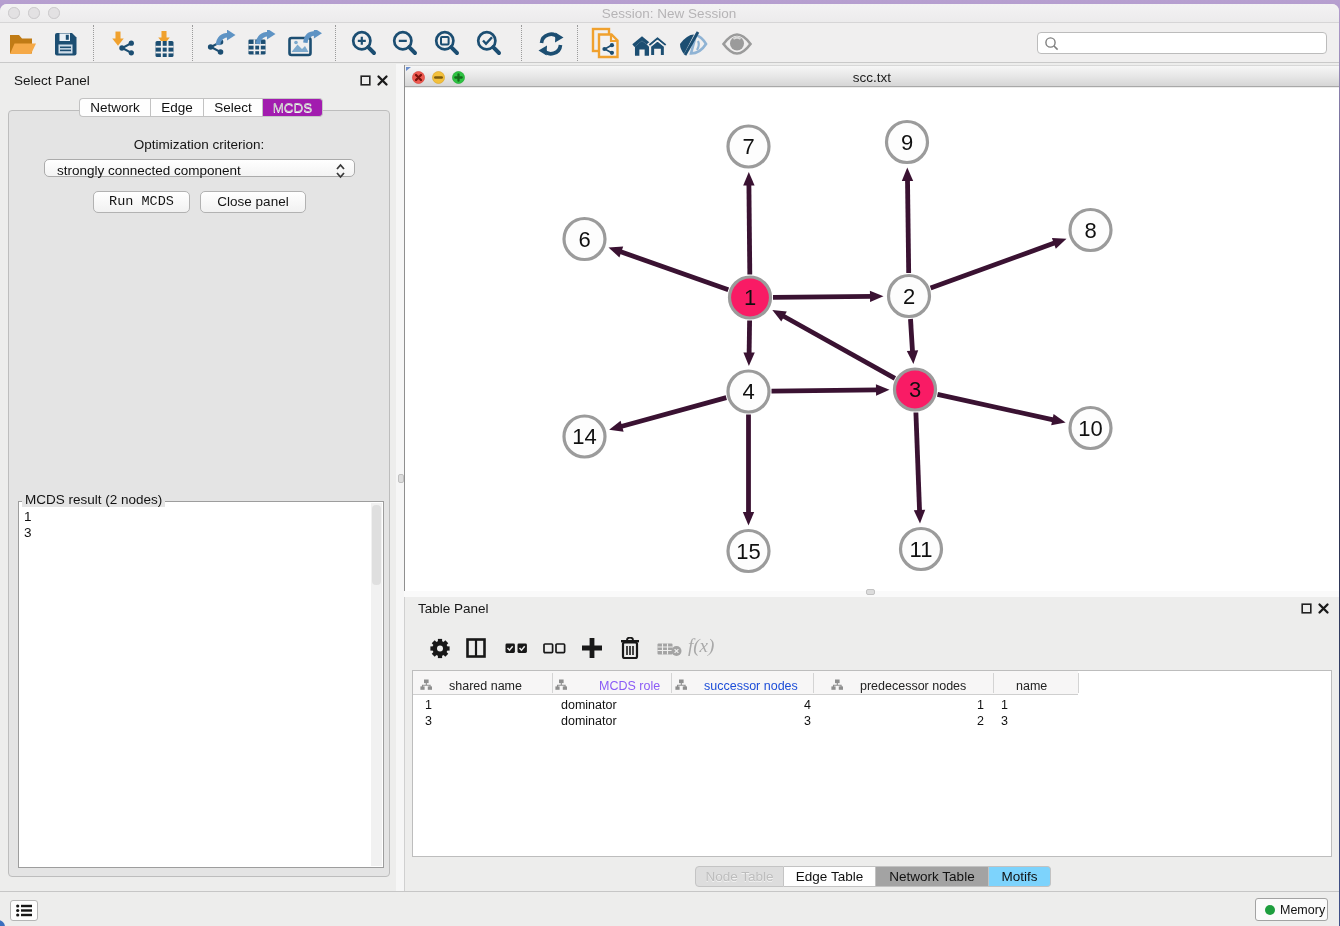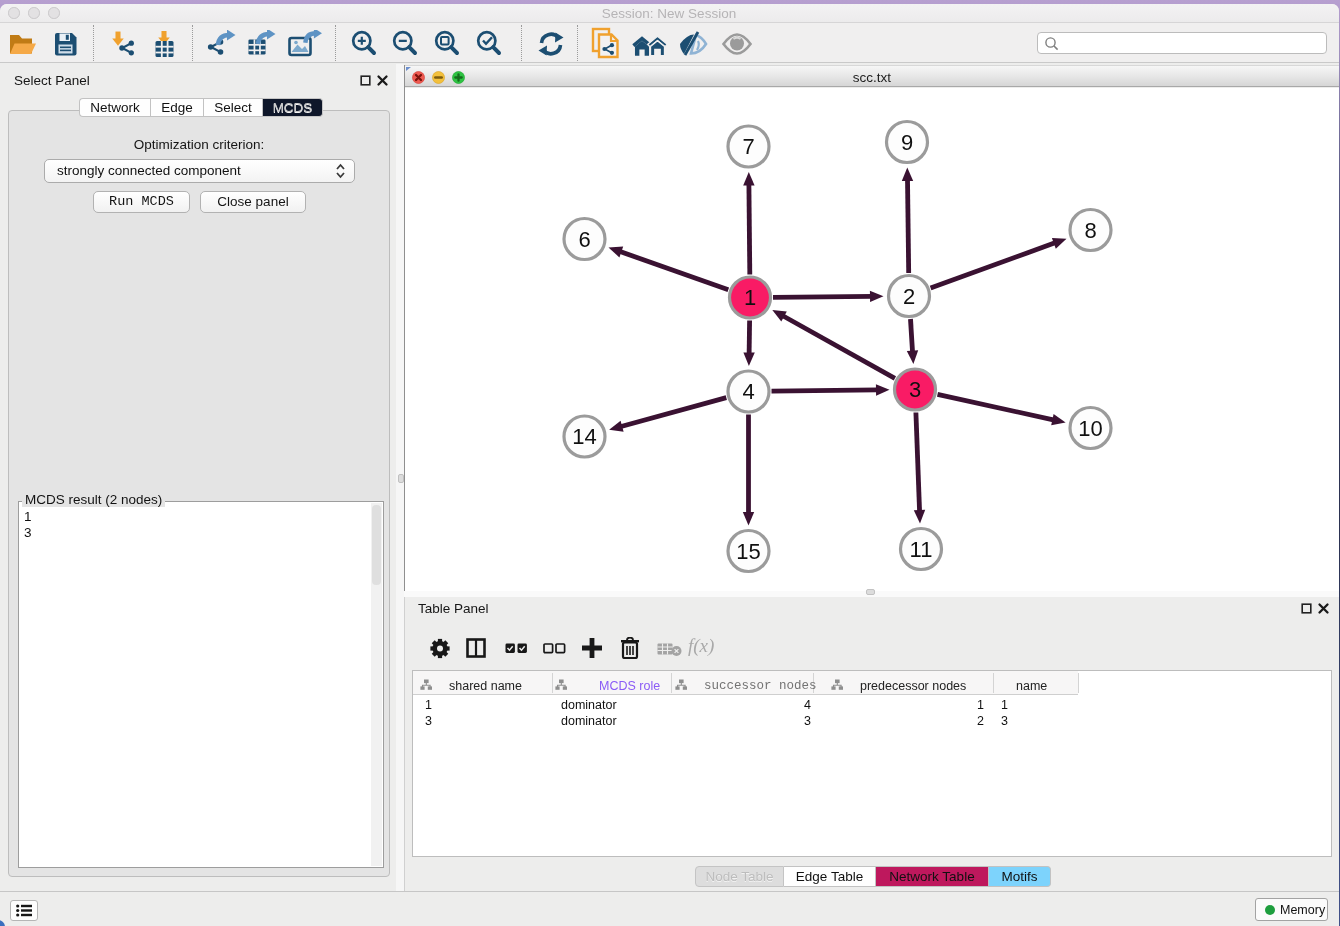--- a/index.html
+++ b/index.html
@@ -193,26 +193,26 @@
   <svg class="abs" style="left:376px;top:10px" width="13" height="13" viewBox="0 0 13 13">
         <path d="M2.5 2.5 L10.5 10.5 M10.5 2.5 L2.5 10.5" stroke="#1a1a1a" stroke-width="2.3" stroke-linecap="round"></path>
       </svg>
 
   <div class="abs" style="left:8px;top:46px;width:382px;height:767px;background:#e4e4e4;border:1px solid #bdbdbd;border-radius:4px;"></div>
 
   <div class="abs" style="left:79px;top:34px;height:19px;display:flex;font-size:13.5px;">
     <div style="width:71px;background:#fefefe;border:1px solid #c2c2c2;border-right:none;border-radius:4px 0 0 4px;text-align:center;line-height:17px;color:#111;">Network</div>
     <div style="width:53px;background:#fefefe;border:1px solid #c2c2c2;border-right:none;text-align:center;line-height:17px;color:#111;">Edge</div>
     <div style="width:60px;background:#fefefe;border:1px solid #c2c2c2;text-align:center;line-height:17px;color:#111;">Select</div>
-    <div style="width:60px;background:#0f172a;border:1px solid #c6c6c6;border-left:none;border-radius:0 4px 4px 0;text-align:center;line-height:17px;color:#c9c9c9;text-shadow:0 1px 0 #f5f5f5;">MCDS</div>
+    <div style="width:60px;background:#a21caf;border:1px solid #c6c6c6;border-left:none;border-radius:0 4px 4px 0;text-align:center;line-height:17px;color:#c9c9c9;text-shadow:0 1px 0 #f5f5f5;">MCDS</div>
   </div>
 
   <div class="abs" style="left:9px;top:73px;width:380px;text-align:center;font-size:13.5px;color:#151515;">Optimization criterion:</div>
 
-  <div class="abs" style="left:44px;top:95px;width:311px;height:24px;background:linear-gradient(180deg,#ffffff,#f3f3f3);border:1px solid #ababab;border-radius:5px;">
+  <div class="abs" style="left:44px;top:95px;width:311px;height:18px;background:linear-gradient(180deg,#ffffff,#f3f3f3);border:1px solid #ababab;border-radius:5px;">
     <div class="abs" style="left:12px;top:3px;font-size:13.5px;color:#111;">strongly connected component</div>
     <svg class="abs" style="right:8px;top:3px" width="11" height="16" viewBox="0 0 11 16">
           <path d="M2 6 L5.5 2 L9 6" fill="none" stroke="#3a3a3a" stroke-width="1.8"></path>
           <path d="M2 10 L5.5 14 L9 10" fill="none" stroke="#3a3a3a" stroke-width="1.8"></path>
         </svg>
   </div>
 
   <div class="abs" style="left:93px;top:127px;width:97px;height:22px;background:linear-gradient(180deg,#ffffff,#f1f1f1);border:1px solid #b2b2b2;border-radius:5px;text-align:center;line-height:20px;font-size:13.5px;color:#141414;font-family:Liberation Mono, monospace;">Run MCDS</div>
   <div class="abs" style="left:200px;top:127px;width:106px;height:22px;background:linear-gradient(180deg,#ffffff,#f1f1f1);border:1px solid #b2b2b2;border-radius:5px;text-align:center;line-height:20px;font-size:13.5px;color:#141414;">Close panel</div>
 
@@ -376,38 +376,38 @@
         <rect x="7.8" y="7.4" width="4.2" height="3.4" fill="#8e8e8e"></rect>
       </svg>
 <svg class="abs" style="left:426px;top:82px" width="13" height="12" viewBox="0 0 13 12">
         <rect x="4" y="0.5" width="4.6" height="3.6" fill="#8e8e8e"></rect>
         <path d="M6.3 4 v2.2 M2.5 8 v-1.8 h7.6 v1.8" stroke="#8e8e8e" stroke-width="1.1" fill="none"></path>
         <rect x="0.4" y="7.4" width="4.2" height="3.4" fill="#8e8e8e"></rect>
         <rect x="7.8" y="7.4" width="4.2" height="3.4" fill="#8e8e8e"></rect>
       </svg>
 <div class="abs" style="left:44px;top:82px;font-size:12.5px;color:#232323;">shared name</div>
 <div class="abs" style="left:178px;top:82px;font-size:12.5px;color:#8b5cf6;margin-left:16px;">MCDS role</div>
-<div class="abs" style="left:299px;top:82px;font-size:12.5px;color:#737373;font-family:Liberation Mono, monospace;">successor nodes</div>
+<div class="abs" style="left:299px;top:82px;font-size:12.5px;color:#1d4ed8;">successor nodes</div>
 <div class="abs" style="left:455px;top:82px;font-size:12.5px;color:#232323;">predecessor nodes</div>
 <div class="abs" style="left:611px;top:82px;font-size:12.5px;color:#232323;">name</div>
 <div class="abs" style="left:20px;top:101px;font-size:12.5px;color:#111;">1</div>
 <div class="abs" style="left:156px;top:101px;font-size:12.5px;color:#111;">dominator</div>
 <div class="abs" style="left:306px;top:101px;width:100px;text-align:right;font-size:12.5px;color:#111;">4</div>
 <div class="abs" style="left:479px;top:101px;width:100px;text-align:right;font-size:12.5px;color:#111;">1</div>
 <div class="abs" style="left:596px;top:101px;font-size:12.5px;color:#111;">1</div>
 <div class="abs" style="left:20px;top:117px;font-size:12.5px;color:#111;">3</div>
 <div class="abs" style="left:156px;top:117px;font-size:12.5px;color:#111;">dominator</div>
 <div class="abs" style="left:306px;top:117px;width:100px;text-align:right;font-size:12.5px;color:#111;">3</div>
 <div class="abs" style="left:479px;top:117px;width:100px;text-align:right;font-size:12.5px;color:#111;">2</div>
 <div class="abs" style="left:596px;top:117px;font-size:12.5px;color:#111;">3</div>
 
 <div class="abs" style="left:290px;top:269px;height:21px;display:flex;font-size:13.5px;">
   <div style="width:89px;background:#dddddd;border:1px solid #c4c4c4;border-radius:4px 0 0 4px;text-align:center;line-height:19px;color:#bdbdbd;text-shadow:0 1px 0 #f3f3f3;">Node Table</div>
   <div style="width:92px;background:#fefefe;border:1px solid #c2c2c2;border-left:none;text-align:center;line-height:19px;color:#111;">Edge Table</div>
-  <div style="width:113px;background:#be185d;border:1px solid #c2c2c2;border-left:none;text-align:center;line-height:19px;color:#111;">Network Table</div>
+  <div style="width:113px;background:#a3a3a3;border:1px solid #c2c2c2;border-left:none;text-align:center;line-height:19px;color:#111;">Network Table</div>
   <div style="width:62px;background:#7dd3fc;border:1px solid #c2c2c2;border-left:none;border-radius:0 4px 4px 0;text-align:center;line-height:19px;color:#111;">Motifs</div>
 </div>
 
 </div>
 
 <div class="abs" style="left:0;top:887px;width:1338.5px;height:35px;background:#ededec;border-top:1px solid #c6c6c6;">
   <div class="abs" style="left:10px;top:8px;width:28px;height:21px;background:#fdfdfd;border:1px solid #b5b5b5;border-radius:3px;">
     <svg width="16" height="13" viewBox="0 0 16 13" style="position:absolute;left:5px;top:3px">
       <circle cx="1.7" cy="2" r="1.6" fill="#161616"></circle>
           <rect x="5" y="0.8" width="11" height="2.4" fill="#161616"></rect>

